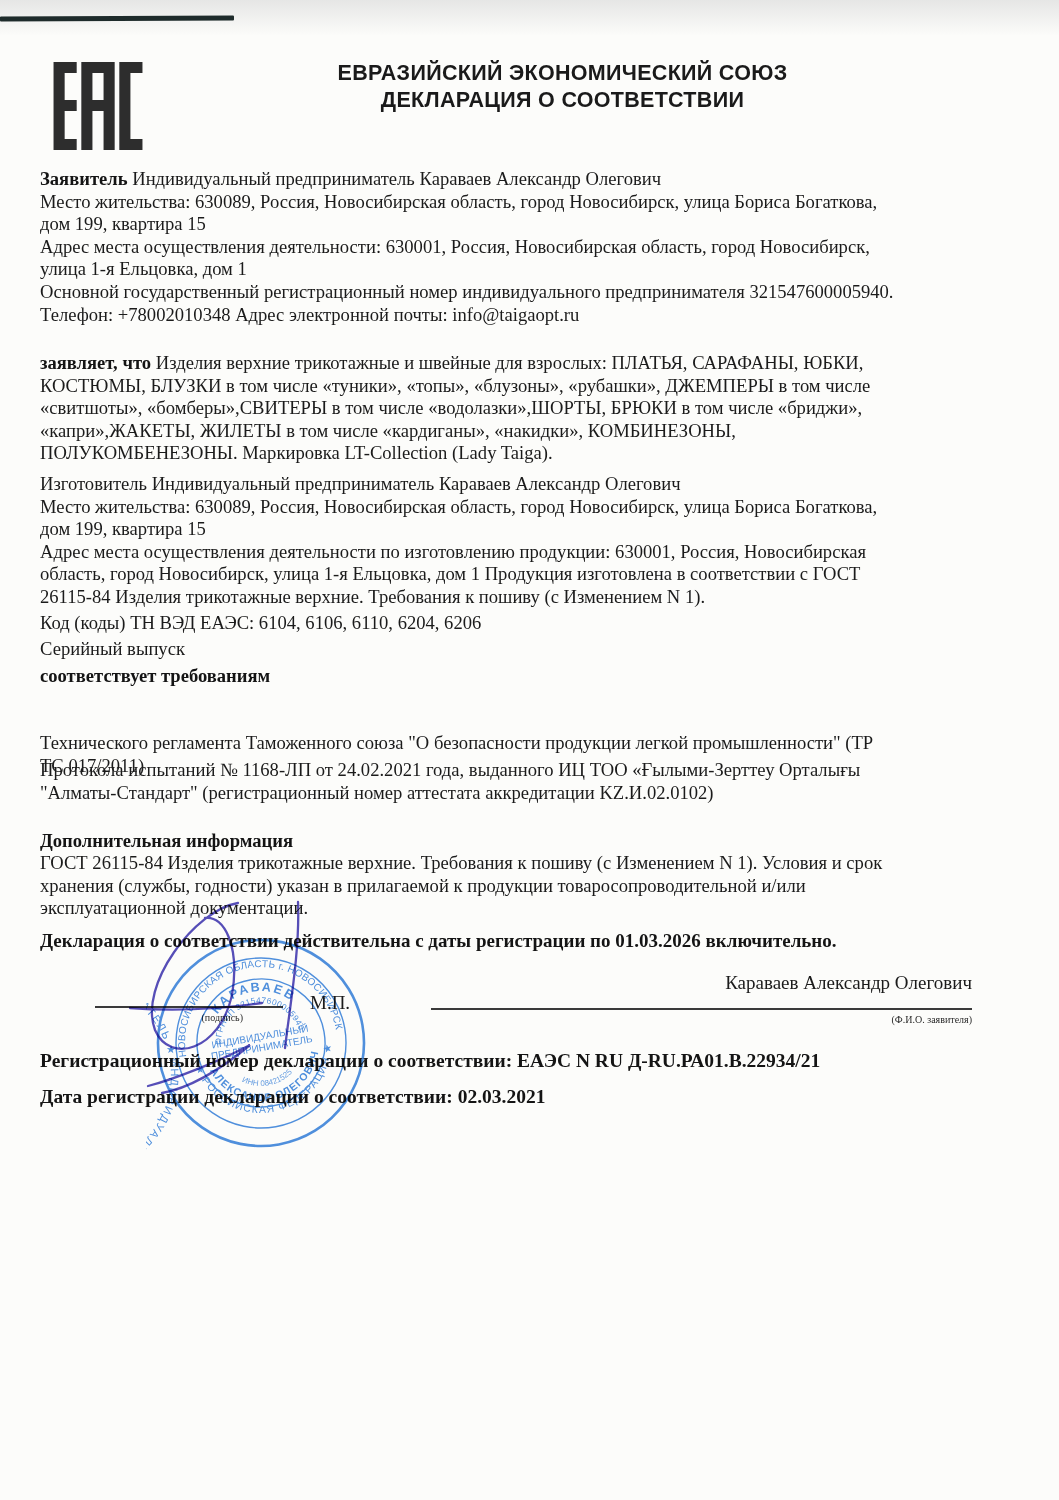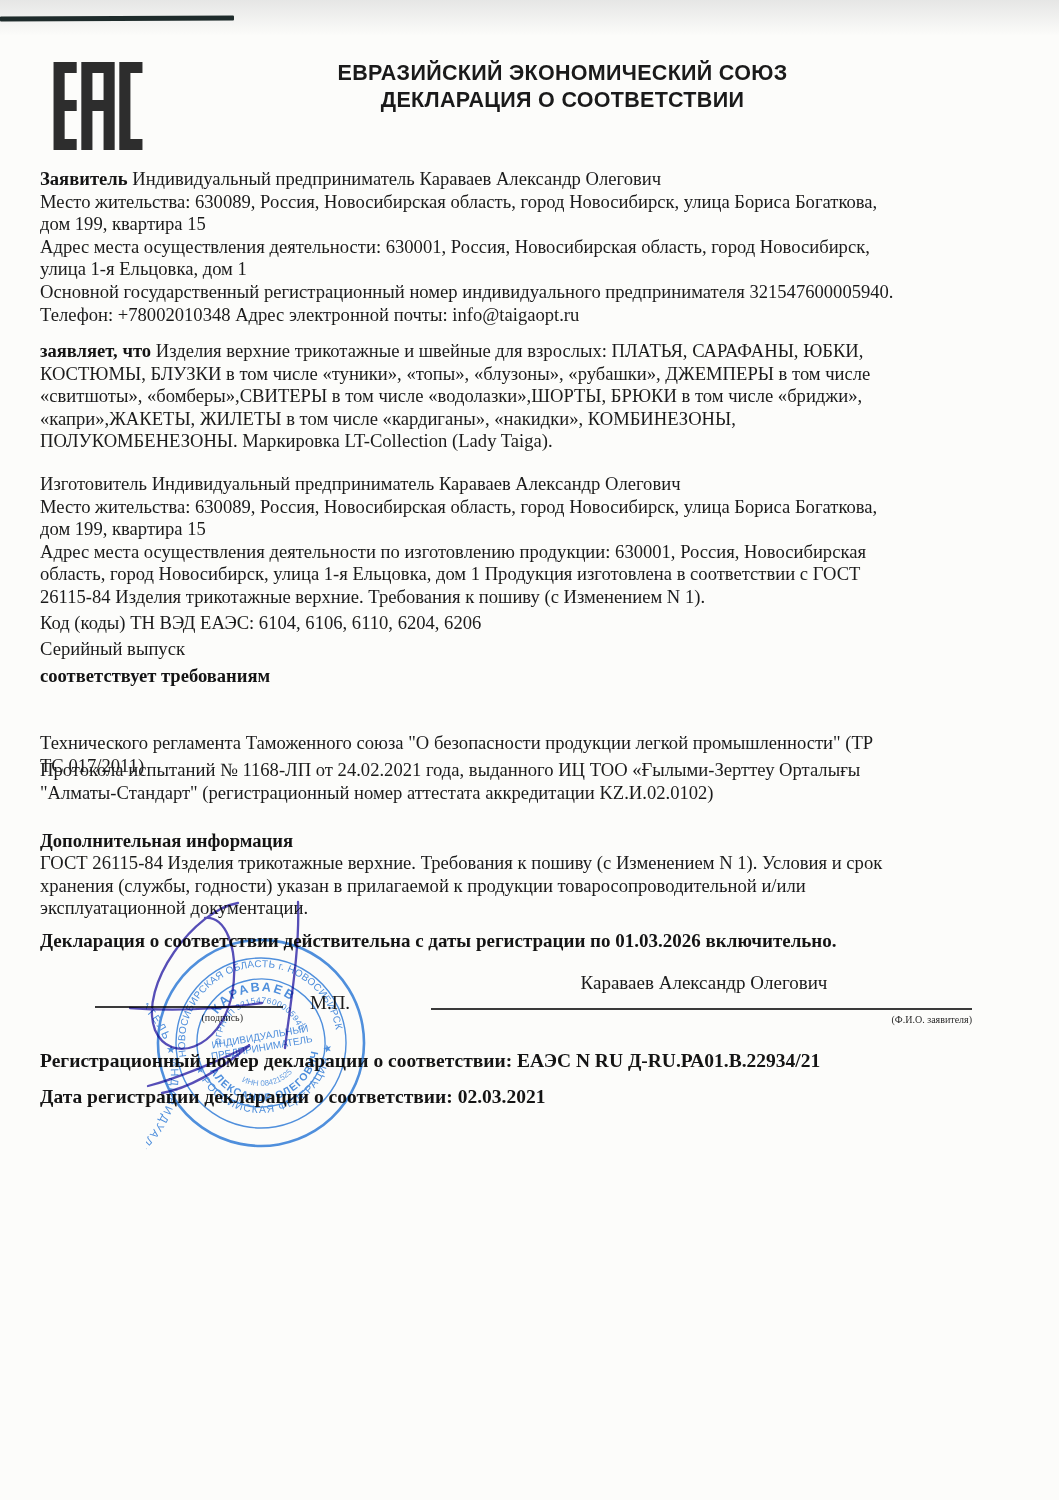--- a/index.html
+++ b/index.html
@@ -24,21 +24,21 @@
     left:140px;width:845px;top:60px;
     font-family:"Liberation Sans",sans-serif;
     font-weight:bold;font-size:21.5px;line-height:27px;
     text-align:center;color:#1a1a1a;letter-spacing:.3px;
   }
   .rule{background:#3a3a3a;height:2px;}
   .caption{font-size:10px;color:#2a2a2a;text-align:right;}
   .reg-line{left:40px;font-size:19.5px;font-weight:bold;color:#141414;white-space:nowrap;}
   .validity{font-size:19px;}
   .mp{font-size:19px;color:#1b1b1b;}
-  .name{font-size:19px;color:#1b1b1b;text-align:center;}
+  .name{font-size:19px;color:#1b1b1b;text-align:right;}
   .top-shade{
     left:0;top:0;width:1059px;height:36px;
     background:linear-gradient(to bottom, rgba(150,152,155,.22), rgba(150,152,155,0));
   }
   .top-line{
     left:0;top:16px;width:234px;height:5px;
     background:#1e2b2b;transform:rotate(-.25deg);
     border-radius:1px;
   }
   .stamp-svg,.ink-svg{mix-blend-mode:multiply;}
@@ -65,21 +65,21 @@
   </div>
 
   <div class="abs para" style="top:168px;"><span class="b">Заявитель</span> <span>Индивидуальный предприниматель Караваев Александр Олегович
 Место жительства: 630089, Россия, Новосибирская область, город Новосибирск, улица Бориса Богаткова,
 дом 199, квартира 15
 Адрес места осуществления деятельности: 630001, Россия, Новосибирская область, город Новосибирск,
 улица 1-я Ельцовка, дом 1
 Основной государственный регистрационный номер индивидуального предпринимателя 321547600005940.
 Телефон: +78002010348 Адрес электронной почты: info@taigaopt.ru</span></div>
 
-  <div class="abs para" style="top:340px;"><span class="b">заявляет, что</span> <span>Изделия верхние трикотажные и швейные для взрослых: ПЛАТЬЯ, САРАФАНЫ, ЮБКИ,
+  <div class="abs para" style="top:352px;"><span class="b">заявляет, что</span> <span>Изделия верхние трикотажные и швейные для взрослых: ПЛАТЬЯ, САРАФАНЫ, ЮБКИ,
 КОСТЮМЫ, БЛУЗКИ в том числе «туники», «топы», «блузоны», «рубашки», ДЖЕМПЕРЫ в том числе
 «свитшоты», «бомберы»,СВИТЕРЫ в том числе «водолазки»,ШОРТЫ, БРЮКИ в том числе «бриджи»,
 «капри»,ЖАКЕТЫ, ЖИЛЕТЫ в том числе «кардиганы», «накидки», КОМБИНЕЗОНЫ,
 ПОЛУКОМБЕНЕЗОНЫ. Маркировка LT-Collection (Lady Taiga).</span></div>
 
   <div class="abs para" style="top:473px;"><span>Изготовитель Индивидуальный предприниматель Караваев Александр Олегович
 Место жительства: 630089, Россия, Новосибирская область, город Новосибирск, улица Бориса Богаткова,
 дом 199, квартира 15
 Адрес места осуществления деятельности по изготовлению продукции: 630001, Россия, Новосибирская
 область, город Новосибирск, улица 1-я Ельцовка, дом 1 Продукция изготовлена в соответствии с ГОСТ

